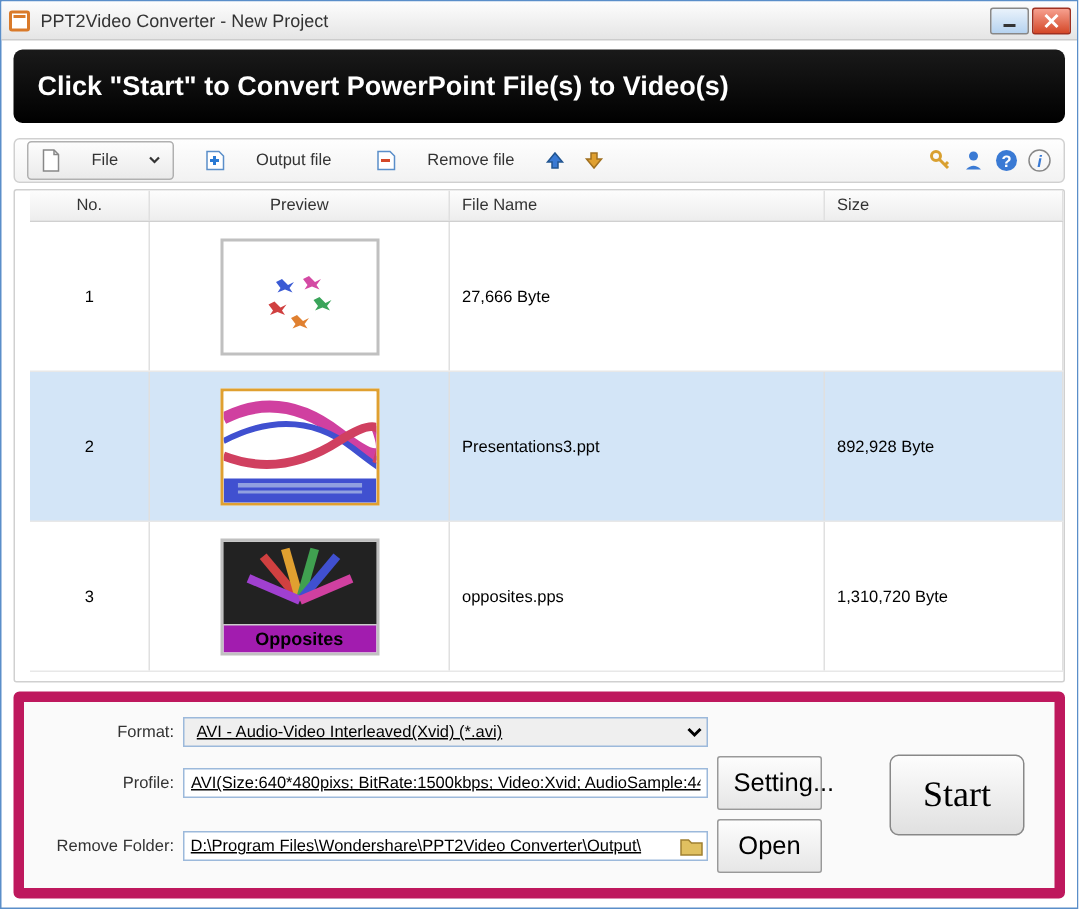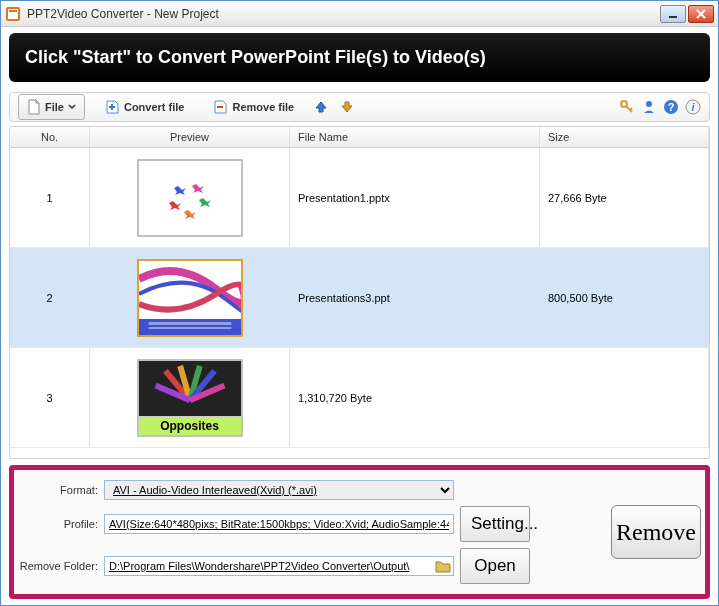--- a/index.html
+++ b/index.html
@@ -9,46 +9,46 @@
 .titlebar .app-icon { width: 16px; height: 16px; margin-right: 6px; }
 .titlebar .title { flex: 1; font-size: 12px; color: #333; }
 .winbtns { display: flex; gap: 2px; }
 .winbtn { width: 26px; height: 18px; border: 1px solid #888; border-radius: 2px; display: flex; align-items: center; justify-content: center; font-size: 10px; cursor: pointer; }
 .winbtn.min { background: linear-gradient(#e9f2fb,#b6d3f0); }
 .winbtn.close { background: linear-gradient(#f6a08f,#d44828); color: #fff; border-color: #a03020; }
 .content { flex: 1; display: flex; flex-direction: column; padding: 6px 8px; overflow: hidden; }
 .banner { background: linear-gradient(#1a1a1a, #000); border-radius: 6px; padding: 14px 16px; margin-bottom: 10px; }
 .banner-text { color: #fff; font-size: 18px; font-weight: bold; }
 .toolbar { height: 30px; display: flex; align-items: center; gap: 10px; border: 1px solid #d0d0d0; border-radius: 4px; padding: 0 8px; background: linear-gradient(#fefefe,#f2f2f2); margin-bottom: 4px; }
-.tbtn { display: flex; align-items: center; gap: 4px; padding: 4px 8px; border: 1px solid transparent; border-radius: 3px; cursor: pointer; font-size: 11px; color: #333; font-weight: bold; }
+.tbtn { display: flex; align-items: center; gap: 20px; padding: 4px 8px; border: 1px solid transparent; border-radius: 3px; cursor: pointer; font-size: 11px; color: #333; }
 .tbtn.boxed { border: 1px solid #b0b0b0; background: linear-gradient(#fdfdfd,#eaeaea); }
 .spacer { flex: 1; }
 .ticons { display: flex; gap: 6px; align-items: center; }
 .small-icon { width: 16px; height: 16px; cursor: pointer; }
-.table-wrap { flex: 1; border: 1px solid #d0d0d0; border-radius: 2px; overflow-y: auto; background: #fff; }
+.table-wrap { flex: 1; border: 1px solid #d0d0d0; border-radius: 2px; overflow-y: auto; background: #fff; padding-left: 10px; }
 .thead { display: flex; background: linear-gradient(#fdfdfd,#ededed); border-bottom: 1px solid #d0d0d0; font-size: 11px; color: #333; }
 .thead > div, .trow > div { padding: 4px 8px; border-right: 1px solid #e0e0e0; display: flex; align-items: center; }
 .col-no { width: 80px; justify-content: center; }
 .col-preview { width: 200px; justify-content: center; }
 .col-name { width: 250px; }
 .col-size { flex: 1; }
 .trow { display: flex; border-bottom: 1px solid #e8e8e8; height: 100px; font-size: 11px; }
 .trow.selected { background: #d3e5f7; }
 .thumb { width: 106px; height: 78px; border: 2px solid #e0a030; background: #fff; position: relative; display: flex; align-items: center; justify-content: center; overflow: hidden; }
 .trow:nth-child(2) .thumb { border-color: #c0c0c0; }
 .trow:nth-child(4) .thumb { border-color: #c0c0c0; flex-direction: column; }
-.bottom-panel { border: 5px solid #be185d; border-radius: 4px; padding: 10px 4px; margin-top: 6px; display: flex; gap: 12px; align-items: center; background: #fafafa; }
+.bottom-panel { border: 7px solid #be185d; border-radius: 4px; padding: 10px 20px; margin-top: 6px; display: flex; gap: 12px; align-items: center; background: #fafafa; }
 .form-grid { display: grid; grid-template-columns: 80px 350px 70px; gap: 6px 6px; align-items: center; }
 .form-grid label { text-align: right; font-size: 11px; color: #333; }
 .form-grid input, .form-grid select { height: 20px; border: 1px solid #9cb9db; padding: 0 4px; font-size: 11px; width: 100%; text-decoration: underline; }
 .folder-input { position: relative; }
 .folder-input .folder-icon { position: absolute; right: 3px; top: 2px; }
 .btn { height: 36px; padding: 0 10px; border: 1px solid #999; border-radius: 2px; background: linear-gradient(#fdfdfd,#e6e6e6); font-size: 17px; cursor: pointer; }
 .start-btn { width: 90px; height: 54px; border: 1px solid #888; border-radius: 6px; background: linear-gradient(#fdfdfd,#e0e0e0); font-size: 24px; cursor: pointer; font-family: Tahoma; }
-.opposites-label { font-weight: bold; font-size: 12px; padding: 2px 0; background: #bef264; width: 100%; text-align: center; border-top: 1px solid #ccc; }
+.opposites-label { font-weight: bold; font-size: 12px; padding: 2px 0; background: #a21caf; width: 100%; text-align: center; border-top: 1px solid #ccc; }
 </style>
 </head>
 <body>
 
 <div class="window">
   <div class="titlebar">
     <svg class="app-icon" viewBox="0 0 16 16">
         <rect x="1" y="1" width="14" height="14" rx="2" fill="#d97a2a"></rect>
         <rect x="3" y="3" width="10" height="10" fill="#fff"></rect>
         <rect x="4" y="4" width="8" height="2" fill="#d97a2a"></rect>
@@ -82,21 +82,21 @@
         <span>File</span>
         <svg width="8" height="6" viewBox="0 0 8 6">
             <path d="M1 1 L4 4 L7 1" fill="none" stroke="#333" stroke-width="1.5"></path>
           </svg>
       </div>
       <div class="tbtn">
         <svg width="16" height="16" viewBox="0 0 16 16">
             <path d="M3 2 h8 l3 3 v9 h-11 z" fill="#fff" stroke="#5a8ec9"></path>
             <path d="M8 5 v6 M5 8 h6" stroke="#2a7ad4" stroke-width="2"></path>
           </svg>
-        <span>Convert file</span>
+        <span>Output file</span>
       </div>
       <div class="tbtn">
         <svg width="16" height="16" viewBox="0 0 16 16">
             <path d="M3 2 h8 l3 3 v9 h-11 z" fill="#fff" stroke="#5a8ec9"></path>
             <path d="M5 8 h6" stroke="#d44828" stroke-width="2"></path>
           </svg>
         <span>Remove file</span>
       </div>
       <svg class="small-icon" viewBox="0 0 16 16">
           <path d="M8 3 L13 9 H10 V13 H6 V9 H3 Z" fill="#3a7ad4" stroke="#225590"></path>
@@ -149,61 +149,61 @@
                 </g>
               <g transform="translate(40,44)">
                   <path d="M-6 0 L-2 -2 L2 2 L6 0 L3 4 L5 7 L0 5 L-5 7 L-3 4 Z" fill="#e08030"></path>
                 </g>
               <g transform="translate(25,35)">
                   <path d="M-6 0 L-2 -2 L2 2 L6 0 L3 4 L5 7 L0 5 L-5 7 L-3 4 Z" fill="#d04040"></path>
                 </g>
             </svg>
           </div>
         </div>
-        <div class="col-name">Presentation1.pptx</div>
         <div class="col-size">27,666 Byte</div>
       </div>
 
       <div class="trow selected">
         <div class="col-no">2</div>
         <div class="col-preview">
           <div class="thumb">
             <svg width="106" height="78" viewBox="0 0 106 78" preserveAspectRatio="none">
               <rect width="106" height="78" fill="#fff"></rect>
               <path d="M0 20 Q40 0 80 30 T106 25" stroke="#d040a0" stroke-width="8" fill="none"></path>
               <path d="M0 35 Q50 10 90 40 T106 45" stroke="#4050d0" stroke-width="4" fill="none"></path>
               <path d="M0 45 Q40 60 80 35 T106 50" stroke="#d04060" stroke-width="6" fill="none"></path>
               <rect x="0" y="60" width="106" height="18" fill="#4050d0"></rect>
               <rect x="10" y="63" width="86" height="3" fill="#90a0e0"></rect>
               <rect x="10" y="68" width="86" height="2" fill="#90a0e0"></rect>
             </svg>
           </div>
         </div>
         <div class="col-name">Presentations3.ppt</div>
-        <div class="col-size">800,500 Byte</div>
+        <div class="col-size">892,928 Byte</div>
       </div>
 
       <div class="trow">
         <div class="col-no">3</div>
         <div class="col-preview">
           <div class="thumb">
             <svg width="106" height="56" viewBox="0 0 106 56">
               <rect width="106" height="56" fill="#222"></rect>
               <g transform="translate(53,40)">
                 <path d="M0 0 L-25 -30" stroke="#d04040" stroke-width="6"></path>
                 <path d="M0 0 L-10 -35" stroke="#e0a030" stroke-width="6"></path>
                 <path d="M0 0 L10 -35" stroke="#40a050" stroke-width="6"></path>
                 <path d="M0 0 L25 -30" stroke="#4050d0" stroke-width="6"></path>
                 <path d="M0 0 L-35 -15" stroke="#a040d0" stroke-width="6"></path>
                 <path d="M0 0 L35 -15" stroke="#d040a0" stroke-width="6"></path>
               </g>
             </svg>
             <div class="opposites-label">Opposites</div>
           </div>
         </div>
+        <div class="col-name">opposites.pps</div>
         <div class="col-size">1,310,720 Byte</div>
       </div>
     </div>
 
     <div class="bottom-panel">
       <div class="form-grid">
         <label>Format:</label>
         <select><option>AVI - Audio-Video Interleaved(Xvid) (*.avi)</option></select>
         <div></div>
 
@@ -214,16 +214,16 @@
         <label>Remove Folder:</label>
         <div class="folder-input">
           <input type="text" value="D:\Program Files\Wondershare\PPT2Video Converter\Output\" style="">
           <svg class="folder-icon small-icon" viewBox="0 0 16 16">
               <path d="M1 4 h5 l2 2 h7 v8 h-14 z" fill="#e0c060" stroke="#a08030"></path>
             </svg>
         </div>
         <button class="btn">Open</button>
       </div>
       <div class="spacer"></div>
-      <button class="start-btn">Remove</button>
+      <button class="start-btn">Start</button>
     </div>
   </div>
 </div>
 
 </body></html>

